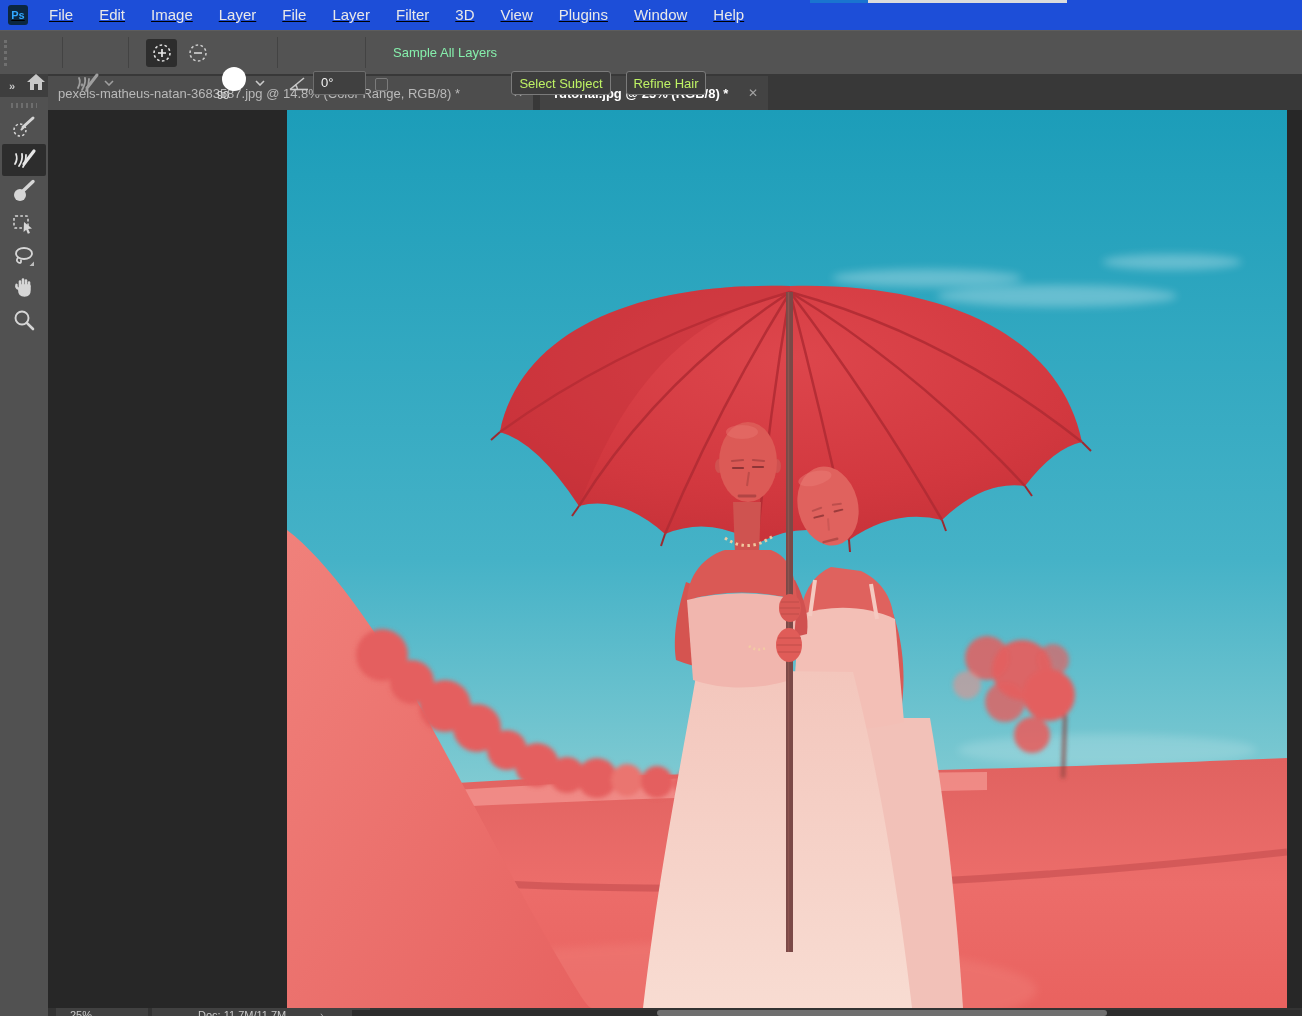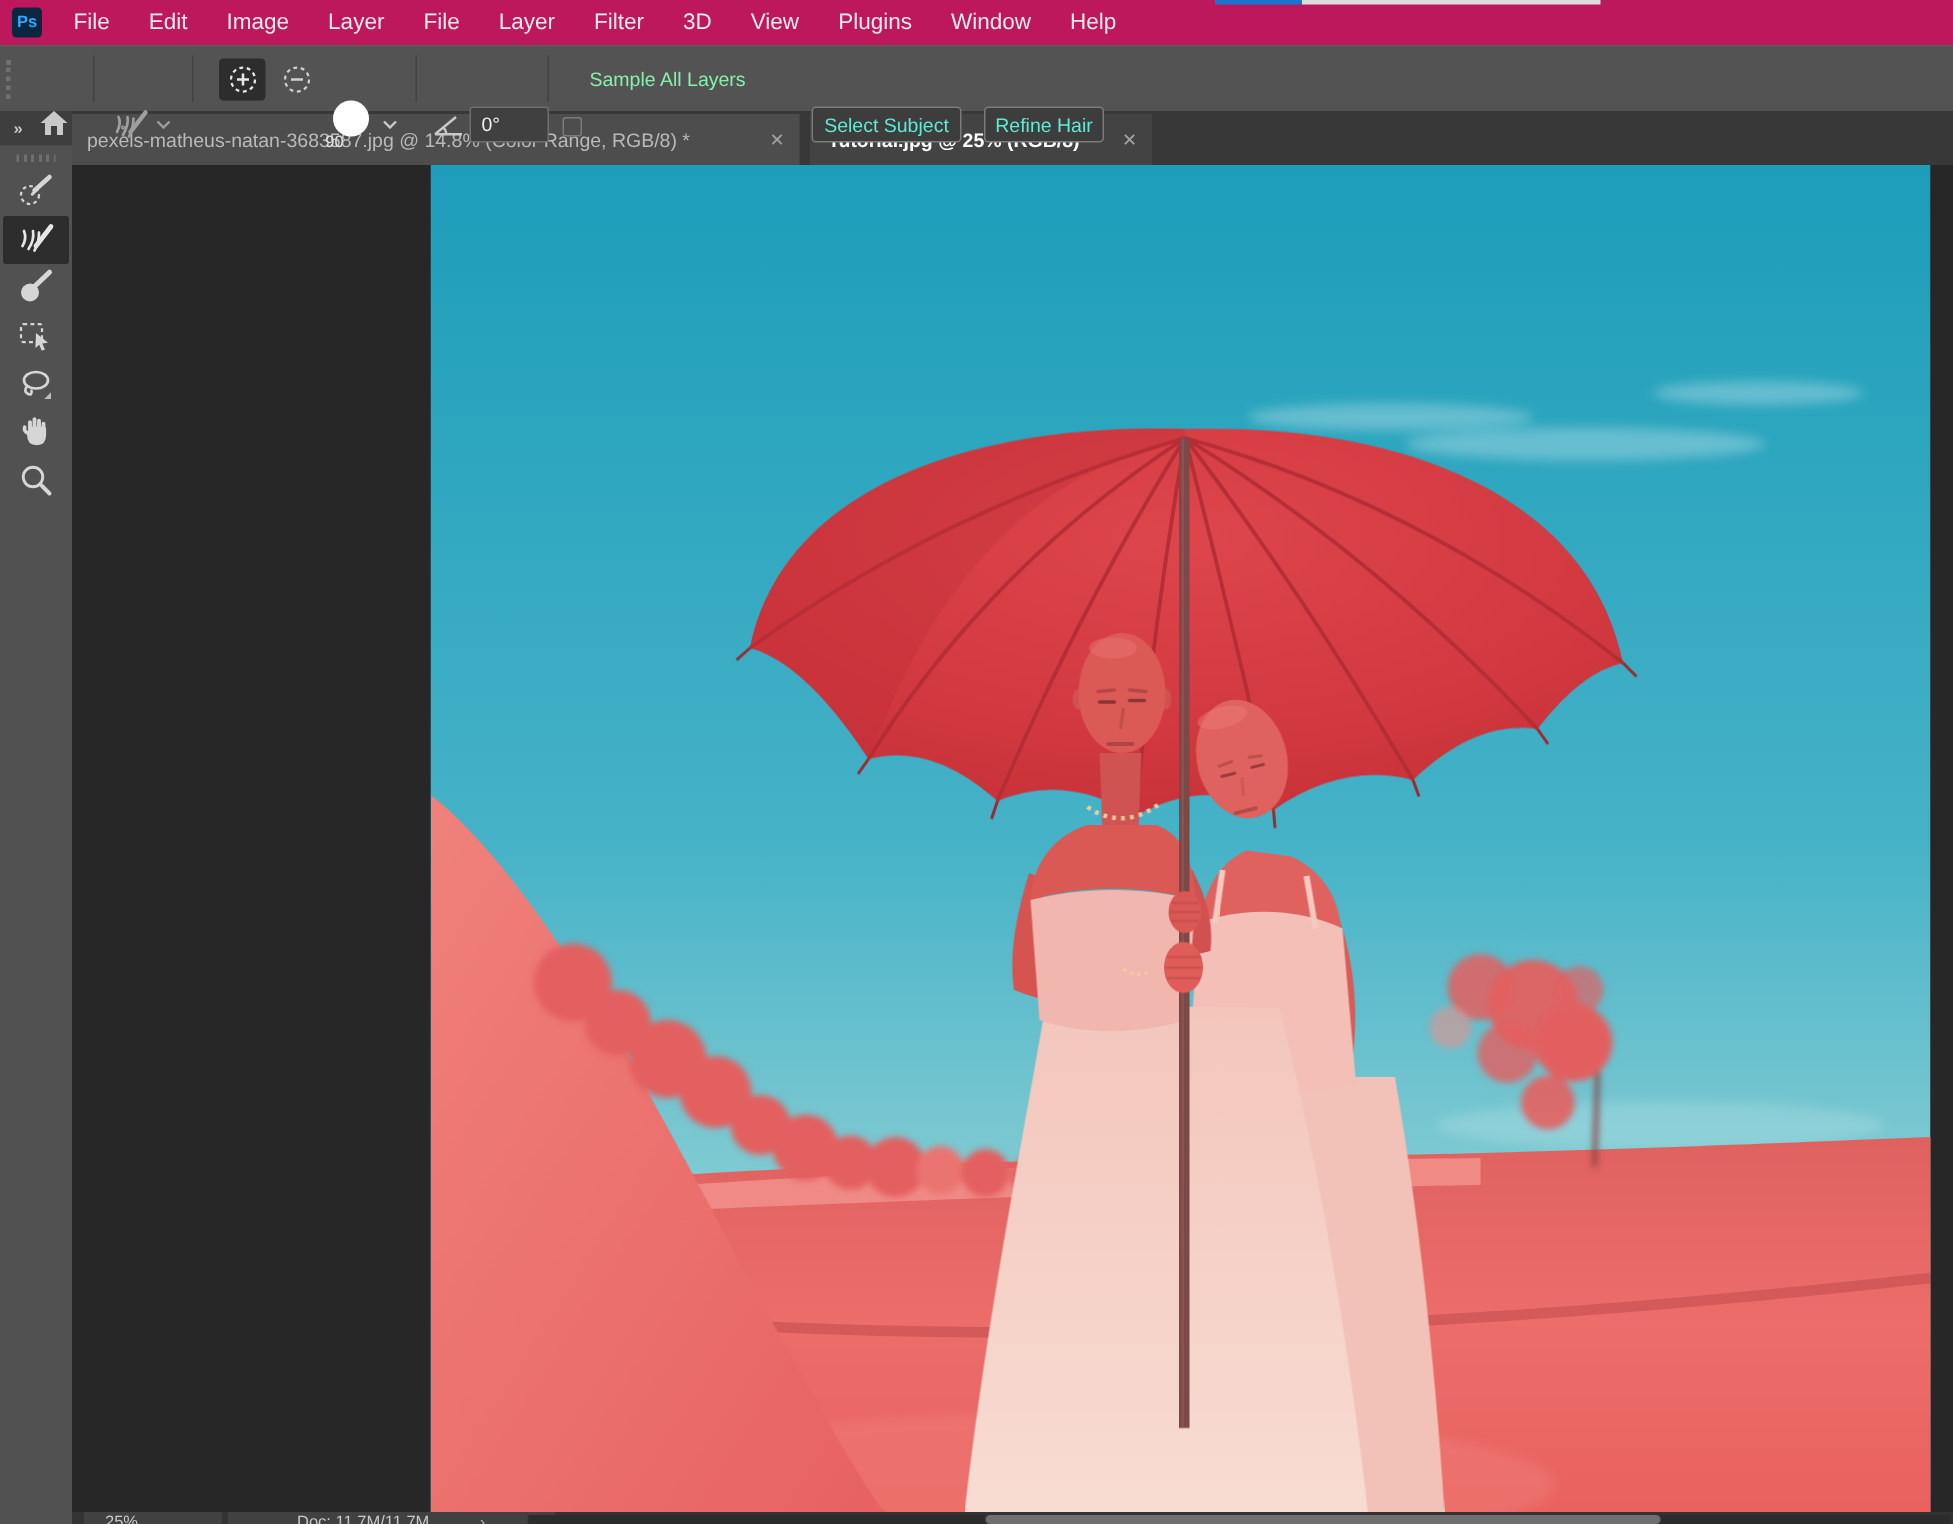--- a/index.html
+++ b/index.html
@@ -5,22 +5,22 @@
   html,body{margin:0;padding:0;background:#272727;}
   body{width:1302px;height:1016px;overflow:hidden;font-family:"Liberation Sans",sans-serif;
        -webkit-font-smoothing:antialiased;position:relative;}
 
   
   .sliver{position:absolute;top:0;height:3px;z-index:40;}
   .sliver.blue{left:810px;width:58px;background:var(--c-accent-blue,#1a74d0);}
   .sliver.white{left:868px;width:199px;background:#dcdcdc;}
 
   
-  .menubar{position:absolute;top:0;left:0;right:0;height:30px;background:#be185d;
-           display:flex;align-items:center;padding-left:8px;box-sizing:border-box;z-index:30;}
+  .menubar{position:absolute;top:0;left:0;right:0;height:30px;background:#1d4ed8;
+           display:flex;align-items:center;padding-left:8px;box-sizing:border-box;z-index:30;text-decoration:underline;}
   .ps-logo{width:20px;height:20px;border-radius:3px;background:#0b2740;color:#31a8ff;
            font-size:11px;font-weight:bold;display:flex;align-items:center;justify-content:center;
            margin-right:8px;flex:0 0 auto;}
   .menu-item{color:#e9e9e9;font-size:15px;padding:16px 13px;line-height:30px;cursor:default;}
 
   
   .optionsbar{position:absolute;top:30px;left:0;right:0;height:44px;background:#535353;
               border-top:1px solid #5d5d5d;box-sizing:border-box;z-index:29;}
   .opt-sep{position:absolute;top:6px;width:1px;height:31px;background:#434343;}
   .grip-dots{position:absolute;left:4px;top:9px;height:26px;width:0;border-left:3px dotted #707070;}
@@ -31,22 +31,22 @@
   .brush-circle{position:absolute;left:222px;top:36px;width:24px;height:24px;border-radius:50%;background:#ffffff;}
   .brush-size-label{position:absolute;left:216px;top:58px;width:14px;text-align:center;
                     font-size:11px;color:#e3e3e3;}
   .angle-input{position:absolute;left:313px;top:40px;width:44px;height:22px;background:#404040;
                border:1px solid #6e6e6e;border-radius:2px;color:#f0f0f0;font-size:13px;
                line-height:22px;padding-left:7px;}
   .checkbox{position:absolute;left:375px;top:47px;width:11px;height:11px;border:1px solid #7b7b7b;
             border-radius:2px;background:transparent;}
   .check-label{position:absolute;left:393px;top:0;line-height:44px;font-size:13px;color:#86efac;}
   .opt-button{position:absolute;top:40px;height:24px;background:#3d3d3d;border:1px solid #7b7b7b;
-              border-radius:3px;color:#5eead4;font-size:13px;display:flex;align-items:center;
-              justify-content:center;box-sizing:border-box;margin-left:30px;}
+              border-radius:3px;color:#bef264;font-size:13px;display:flex;align-items:center;
+              justify-content:center;box-sizing:border-box;}
 
   
   .tabbar{position:absolute;top:74px;left:46px;right:0;height:36px;background:#383838;z-index:25;}
   .tab{position:absolute;top:2px;height:34px;display:flex;align-items:center;font-size:13px;
        box-sizing:border-box;padding:0 10px 0 12px;white-space:nowrap;overflow:hidden;}
   .tab.inactive{left:0;width:487px;background:#4d4d4d;color:#b9b9b9;}
   .tab.active{left:494px;width:228px;background:#434343;color:#ffffff;font-weight:bold;}
   .tab-close{margin-left:auto;color:#a3a3a3;font-size:12px;font-weight:normal;padding-left:10px;}
 
   

